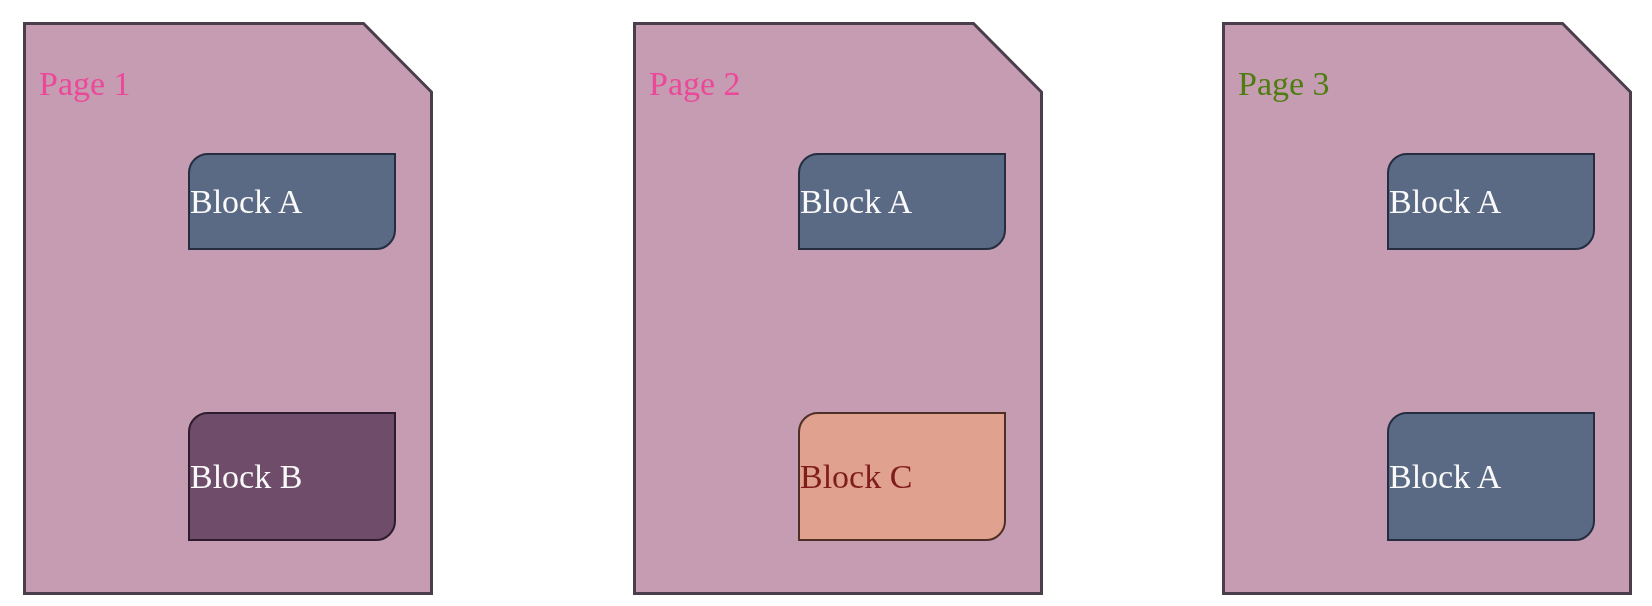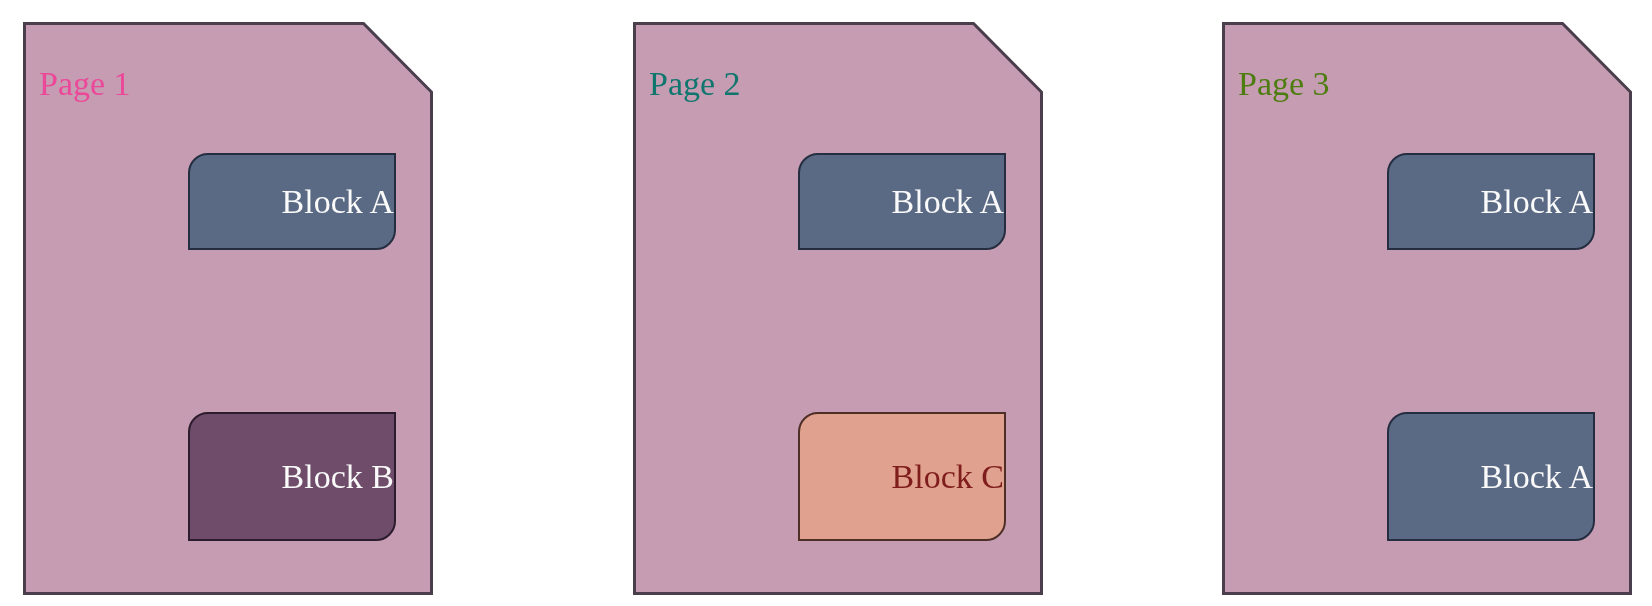--- a/index.html
+++ b/index.html
@@ -38,21 +38,21 @@
   }
   .block {
     position: absolute;
     left: 165px;
     width: 208px;
     box-sizing: border-box;
     border: 2px solid #000;
     border-radius: 20px 0 20px 0;
     display: flex;
     align-items: center;
-    justify-content: flex-end;
+    justify-content: flex-start;
   }
   .block-top    { top: 131px; height: 97px; }
   .block-bottom { top: 390px; height: 129px; }
   .block-label {
     font-size: 34px;
     line-height: 1;
     color: #fafafa;
     white-space: nowrap;
   }
 </style>
@@ -71,21 +71,21 @@
     </div>
     <div class="block block-bottom" style="background-color: rgb(111, 76, 105); border-color: rgb(45, 28, 45);">
       <span class="block-label" style="color: rgb(250, 250, 250);">Block B</span>
     </div>
   </div>
 
   <div class="page page-2">
     <svg class="page-outline-svg" width="410" height="573" viewBox="0 0 410 573">
       <polygon points="1.5,1.5 340.5,1.5 408.5,70 408.5,571.5 1.5,571.5" stroke-width="3" stroke-linejoin="miter" style="fill: rgb(197, 156, 178); stroke: rgb(74, 62, 77);"></polygon>
     </svg>
-    <div class="page-title" style="color: #0f766e;">Page 2</div>
+    <div class="page-title" style="color: #ec4899;">Page 2</div>
     <div class="block block-top" style="background-color: rgb(90, 106, 133); border-color: rgb(37, 46, 64);">
       <span class="block-label" style="color: rgb(250, 250, 250);">Block A</span>
     </div>
     <div class="block block-bottom" style="background-color: rgb(224, 161, 142); border-color: rgb(78, 47, 38);">
       <span class="block-label" style="color: #7f1d1d;">Block C</span>
     </div>
   </div>
 
   <div class="page page-3">
     <svg class="page-outline-svg" width="410" height="573" viewBox="0 0 410 573">

